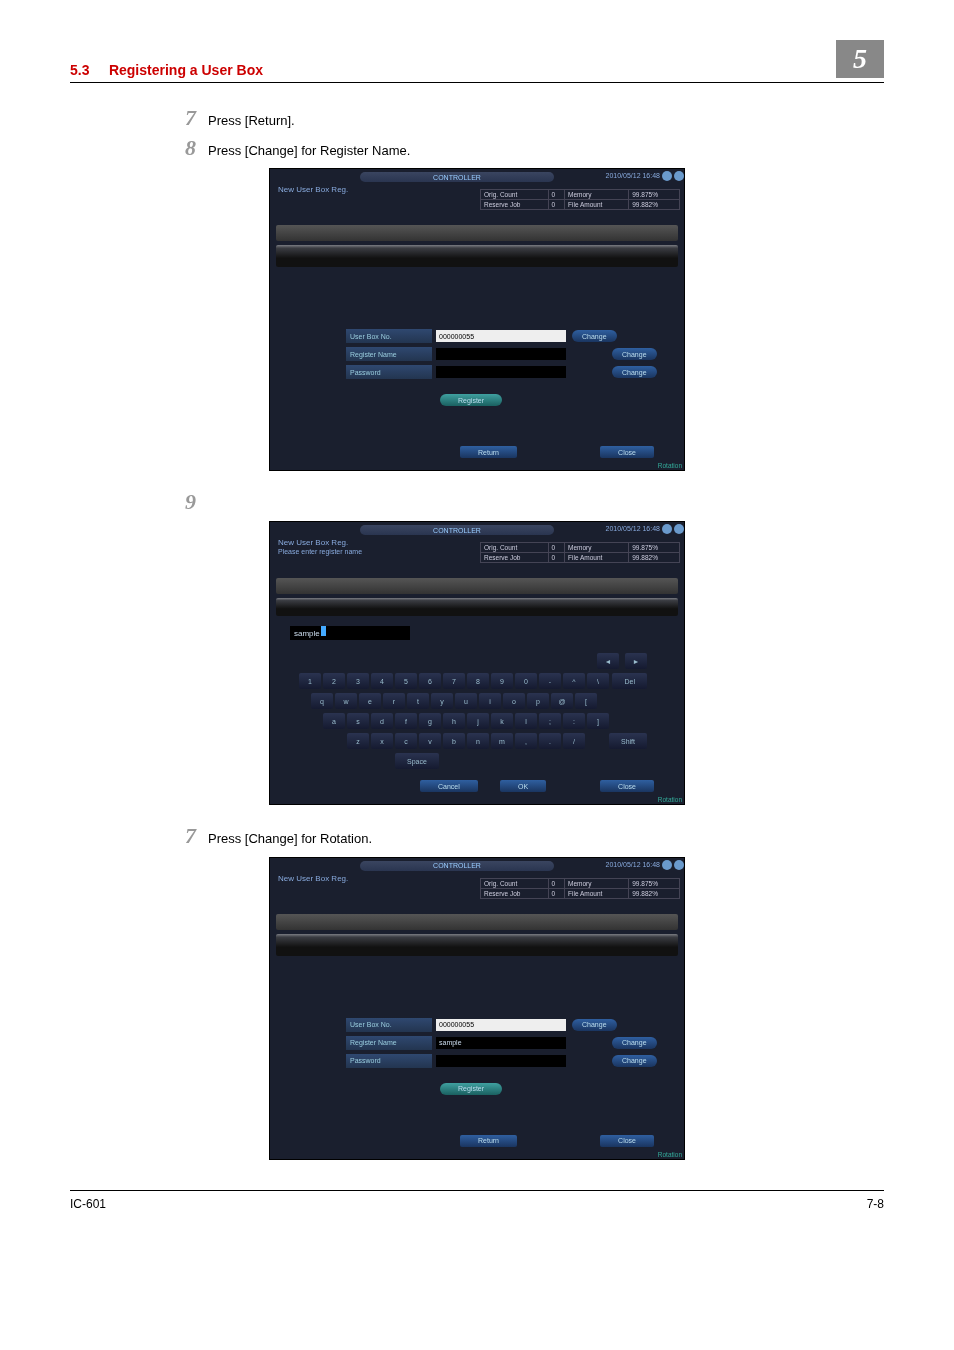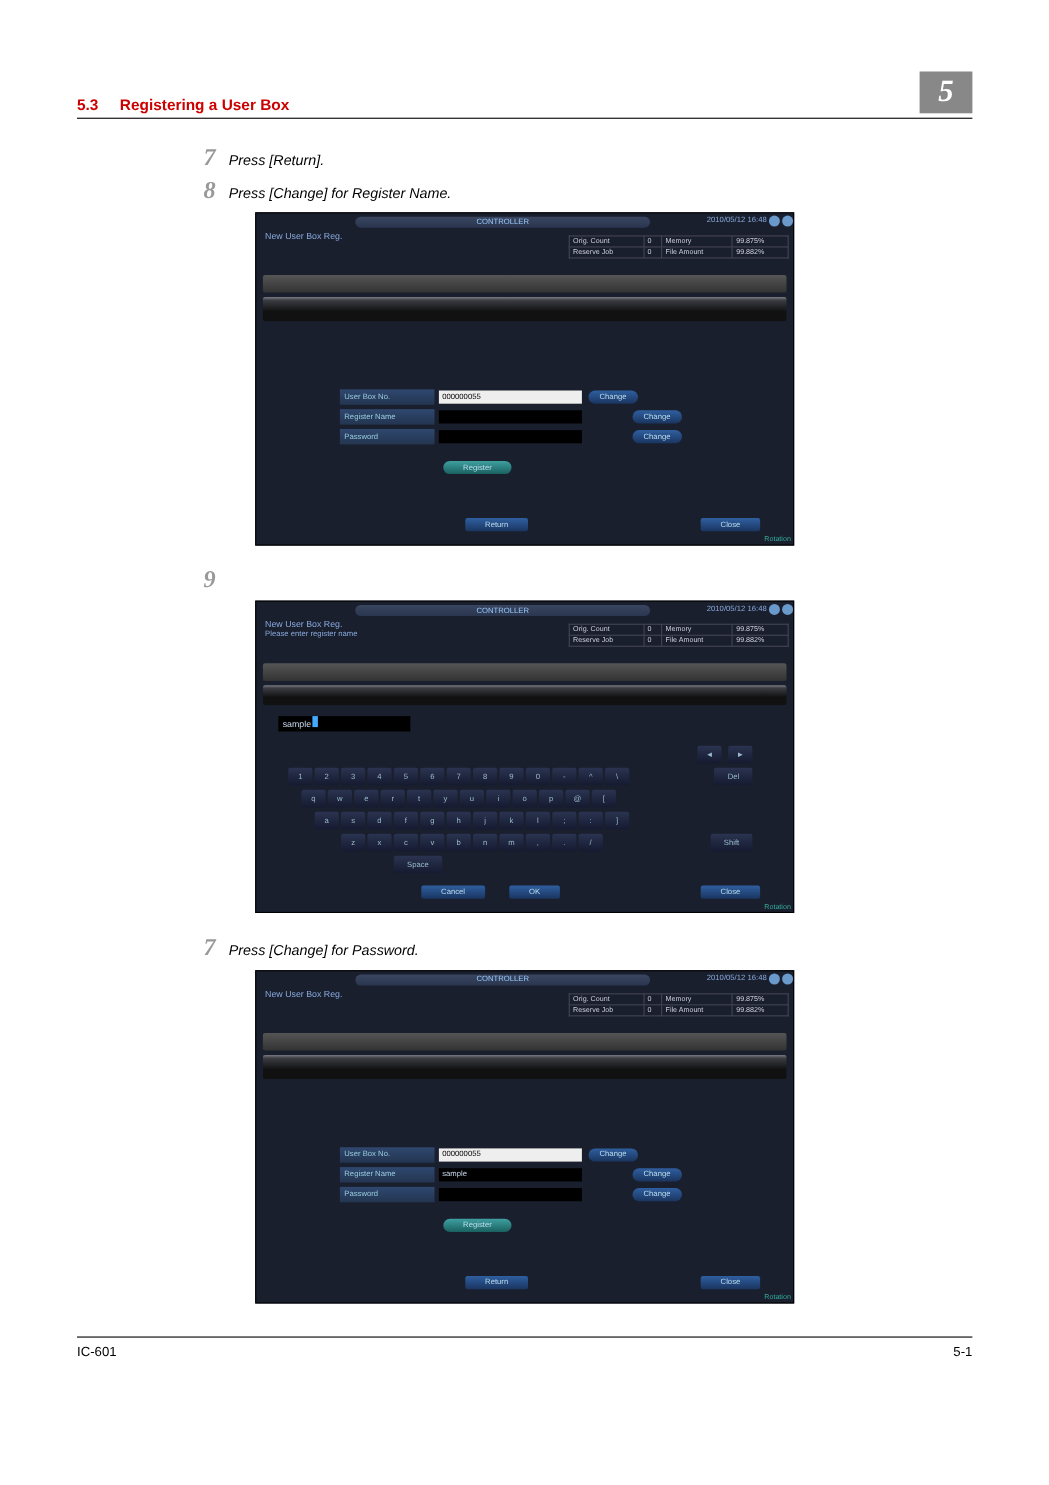--- a/index.html
+++ b/index.html
@@ -1,25 +1,25 @@
 <!DOCTYPE html>
 <html><head>
 <meta charset="utf-8">
 <style>
   * { box-sizing: border-box; margin: 0; padding: 0; }
   body { background: #fff; font-family: Arial, Helvetica, sans-serif; color: #000; width: 954px; margin: 0 auto; font-size: 13px; }
-  .page { padding: 40px 70px 30px 70px; margin-top: 25px; }
+  .page { padding: 40px 70px 30px 70px; }
   .head-row { display: flex; align-items: flex-end; justify-content: space-between; border-bottom: 1px solid #000; padding-bottom: 4px; margin-bottom: 24px; }
   .head-left { color: #c00; font-weight: bold; font-size: 14px; }
   .head-right { position: relative; }
   .chapter-box { background: #888; color: #fff; font-style: italic; font-weight: bold; font-size: 28px; width: 48px; height: 38px; display: flex; align-items: center; justify-content: center; font-family: Georgia, serif; }
   .step-row { display: flex; align-items: flex-start; margin: 6px 0 6px 90px; }
   .step-num { font-family: Georgia, serif; font-style: italic; font-weight: bold; color: #999; font-size: 22px; width: 36px; text-align: right; margin-right: 12px; line-height: 1; }
-  .step-txt { font-size: 13px; line-height: 1.5; padding-top: 4px; font-style: italic; }
-  .screenshot { width: 490px; height: 303px; margin: 8px auto 20px auto; background: #1a1f2e; position: relative; border: 1px solid #000; font-size: 8px; color: #bbc; overflow: hidden; }
+  .step-txt { font-size: 13px; line-height: 1.5; padding-top: 4px; }
+  .screenshot { width: 416px; height: 303px; margin: 8px auto 20px auto; background: #1a1f2e; position: relative; border: 1px solid #000; font-size: 8px; color: #bbc; overflow: hidden; }
   .ss-topbar { position: absolute; top: 3px; left: 90px; right: 130px; height: 10px; background: linear-gradient(#3a4560,#2a3550); border-radius: 5px; display:flex; align-items:center; justify-content:center; color:#9cf; font-size:7px; }
   .ss-datetime { position: absolute; top: 3px; right: 24px; color: #8ad; font-size: 7px; }
   .ss-topicon { position: absolute; top: 2px; width: 10px; height: 10px; background: #6a9acc; border-radius: 50%; }
   .ss-topicon.one { right: 12px; }
   .ss-topicon.two { right: 0px; background:#6a9acc; }
   .ss-title { position: absolute; top: 16px; left: 8px; color: #8ad; font-size: 8px; }
   .ss-subtitle { position: absolute; top: 26px; left: 8px; color: #8ad; font-size: 7px; }
   .ss-stats { position: absolute; top: 20px; right: 4px; width: 200px; }
   .ss-stats table { width: 100%; border-collapse: collapse; }
   .ss-stats td { border: 1px solid #445; padding: 1px 3px; font-size: 6.5px; color: #ccd; }
@@ -224,21 +224,21 @@
     <div style="position:absolute; top:210px; right:36px;" class="key wide">Shift</div>
 
     <div class="ss-bottombtn" style="left:150px;">Cancel</div>
     <div class="ss-bottombtn" style="left:230px;">OK</div>
     <div class="ss-bottombtn" style="right:30px;">Close</div>
     <div class="ss-rotation">Rotation</div>
   </div>
 
   <div class="step-row">
     <div class="step-num">7</div>
-    <div class="step-txt">Press [Change] for Password.</div>
+    <div class="step-txt">Press [Change] for Rotation.</div>
   </div>
 
   <div class="screenshot">
     <div class="ss-topbar">CONTROLLER</div>
     <div class="ss-datetime">2010/05/12 16:48</div>
     <div class="ss-topicon one"></div>
     <div class="ss-topicon two"></div>
     <div class="ss-title">New User Box Reg.</div>
     <div class="ss-stats">
       <table>
@@ -281,16 +281,16 @@
     <div class="ss-formrow" style="top:224px; left:170px;">
       <div class="ss-btn reg">Register</div>
     </div>
     <div class="ss-bottombtn" style="left:190px;">Return</div>
     <div class="ss-bottombtn" style="right:30px;">Close</div>
     <div class="ss-rotation">Rotation</div>
   </div>
 
   <div class="footer">
     <span>IC-601</span>
-    <span>5-1</span>
+    <span>7-8</span>
   </div>
 
 </div>
 
 </body></html>

